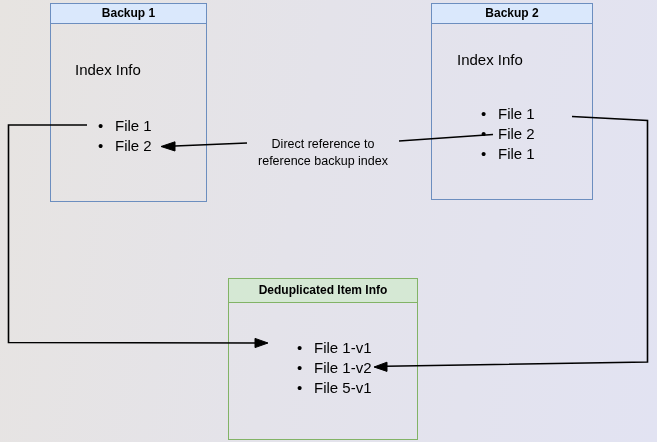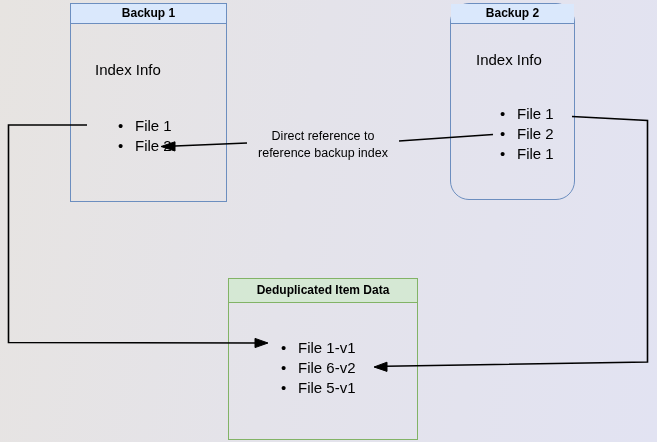--- a/index.html
+++ b/index.html
@@ -56,34 +56,34 @@
     padding-left: 17px;
     white-space: nowrap;
   }
   ul.file-list li::before {
     content: "\2022";
     position: absolute;
     left: 0;
     font-size: 15px;
   }
   
-  #backup1 { left: 50px; top: 3px; width: 157px; height: 199px; margin-left: 20px; }
+  #backup1 { left: 50px; top: 3px; width: 157px; height: 199px; }
   #backup1 .node-sublabel { left: 24px; top: 57px; }
   #backup1 ul.file-list   { left: 47px; top: 112px; }
   
-  #backup2 { left: 450px; top: 3px; width: 125px; height: 197px; border-radius: 19px; }
+  #backup2 { left: 431px; top: 3px; width: 162px; height: 197px; }
   #backup2 .node-sublabel { left: 25px; top: 47px; }
   #backup2 ul.file-list   { left: 49px; top: 100px; }
   
   #dedup { left: 228px; top: 278px; width: 190px; height: 162px; }
-  #dedup ul.file-list { left: 52px; top: 59px; }
+  #dedup ul.file-list { left: 68px; top: 59px; }
   
   .annotation {
     position: absolute;
-    left: 234px; top: 128px; width: 178px;
+    left: 234px; top: 136px; width: 178px;
     text-align: center;
     font-size: 12.5px;
     line-height: 16.5px;
     white-space: nowrap;
   }
   
   svg.arrows {
     position: absolute;
     left: 0; top: 0;
     width: 657px; height: 442px;
@@ -119,24 +119,24 @@
     <div class="node-header">Backup 2</div>
     <div class="node-sublabel">Index Info</div>
     <ul class="file-list">
       <li>File 1</li>
       <li>File 2</li>
       <li>File 1</li>
     </ul>
   </div>
 
   <div class="node green" id="dedup">
-    <div class="node-header">Deduplicated Item Data</div>
+    <div class="node-header">Deduplicated Item Info</div>
     <ul class="file-list">
       <li>File 1-v1</li>
-      <li>File 6-v2</li>
+      <li>File 1-v2</li>
       <li>File 5-v1</li>
     </ul>
   </div>
 
   <div class="annotation">
     <div>Direct reference to</div>
     <div>reference backup index</div>
   </div>
 
   <svg class="arrows" viewBox="0 0 657 442">

